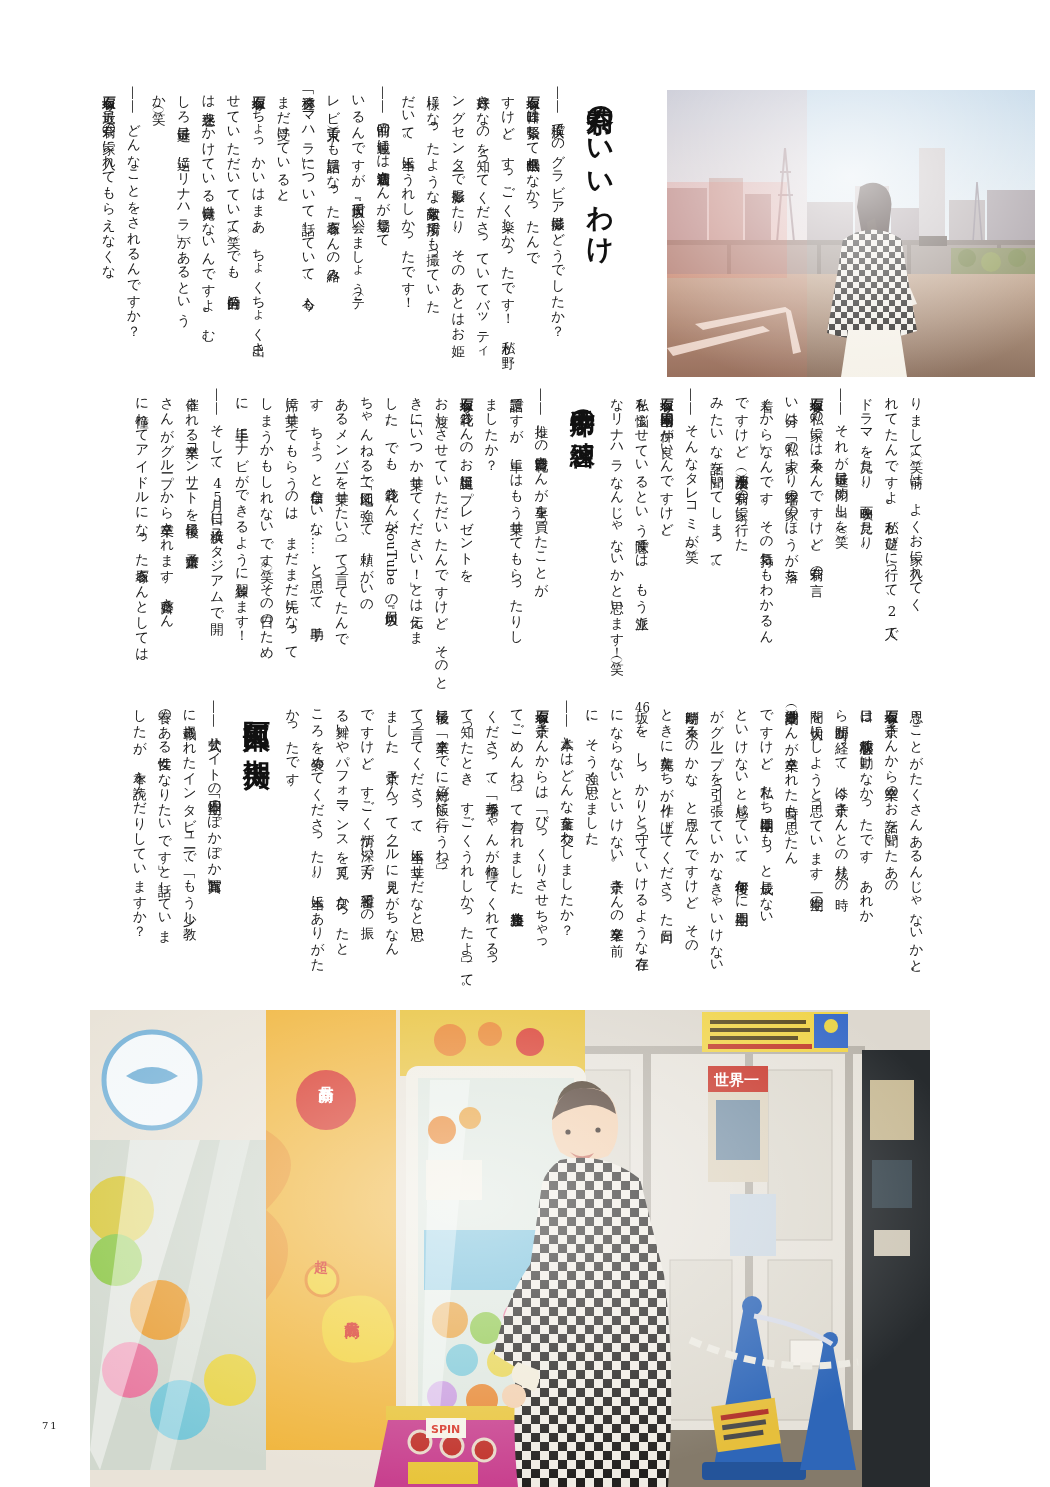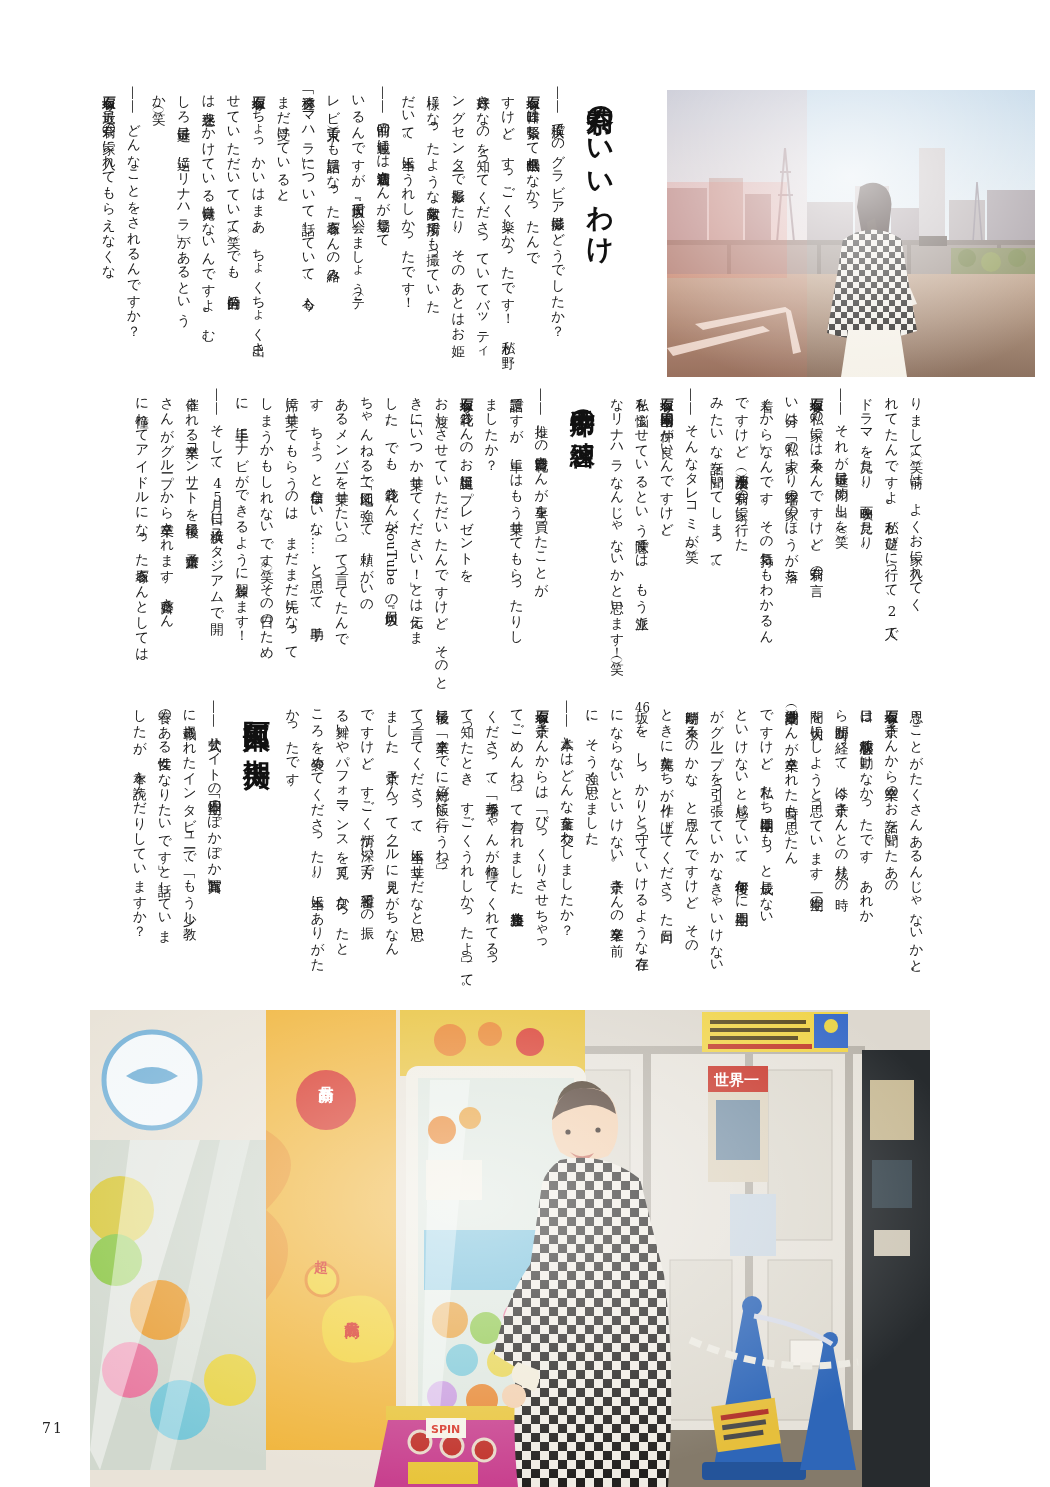--- a/index.html
+++ b/index.html
@@ -13,21 +13,21 @@
   .vheading.xl{font-size:27px;}
   .speaker{font-family:"DejaVu Sans", sans-serif;font-weight:bold;}
   .tcy{text-combine-upright:all;}
   #band1{left:78px;top:86px;width:548px;height:292px;}
   #band2{left:76px;top:388px;width:850px;height:302px;}
   #band3{left:76px;top:700px;width:850px;height:313px;}
   .photo{position:absolute;margin:0;padding:0;line-height:0;}
   #photo-top{left:667px;top:90px;width:368px;height:287px;}
   #photo-bottom{left:90px;top:1010px;width:840px;height:477px;}
   .photo svg{display:block;width:100%;height:100%;}
-  #pagenum{position:absolute;left:42px;top:1420px;font-size:14px;letter-spacing:2px;color:#222;}
+  #pagenum{position:absolute;left:42px;top:1420px;font-size:10px;letter-spacing:2px;color:#222;}
   .svgtext{font-family:"DejaVu Sans", sans-serif;font-weight:bold;}
 </style>
 </head>
 <body>
 
 <main id="sheet">
 
   <figure class="photo" id="photo-top">
     <svg viewBox="0 0 368 287">
       <defs>

